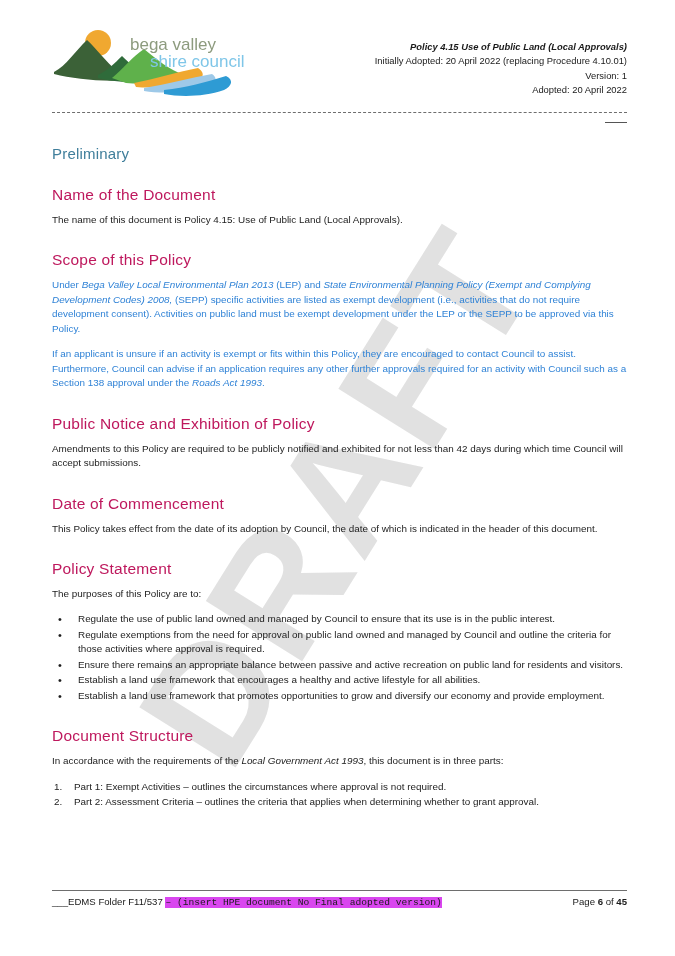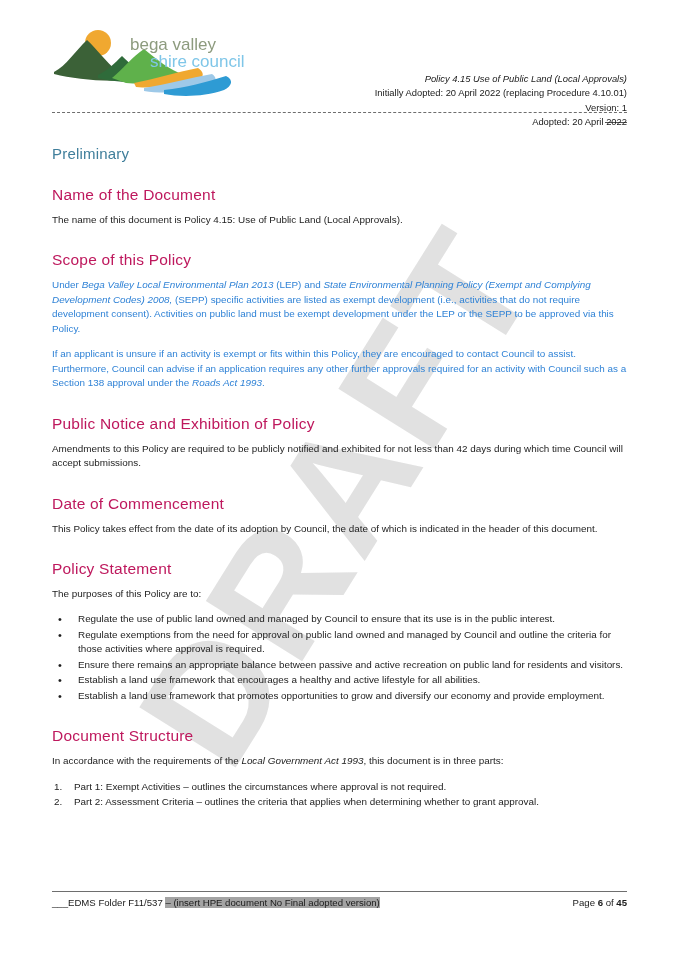--- a/index.html
+++ b/index.html
@@ -69,22 +69,21 @@
   .header-meta {
     text-align: right;
     font-size: 9.4px;
     line-height: 1.52;
     color: #1a1a1a;
     padding-top: 14px;
     flex: 1 1 auto;
   }
   .header-meta .line1 {
     font-style: italic;
-    font-weight: 400;
-    margin-top: 32px;
+    font-weight: 700;
   }
   .header-meta .line2,
   .header-meta .line3,
   .header-meta .line4 { font-weight: 400; }
 
   
   .rule-row { margin-top: 8px; }
   .dash-rule {
     height: 0;
     border-top: 1px dashed #6e6e6e;
@@ -186,22 +185,23 @@
   }
   .footer-row {
     display: flex;
     justify-content: space-between;
     align-items: baseline;
     font-size: 9.6px;
     color: #1a1a1a;
   }
   .footer-left { white-space: nowrap; }
   .hl {
-    background: #a3a3a3;
+    background: #d946ef;
     color: #1a1a1a;
+    font-family: Liberation Mono, monospace;
   }
   .footer-right { white-space: nowrap; }
   .footer-right b { font-weight: 700; }
 </style>
 </head>
 <body>
 
 <div class="page">
 
   <div class="watermark">DRAFT</div>

